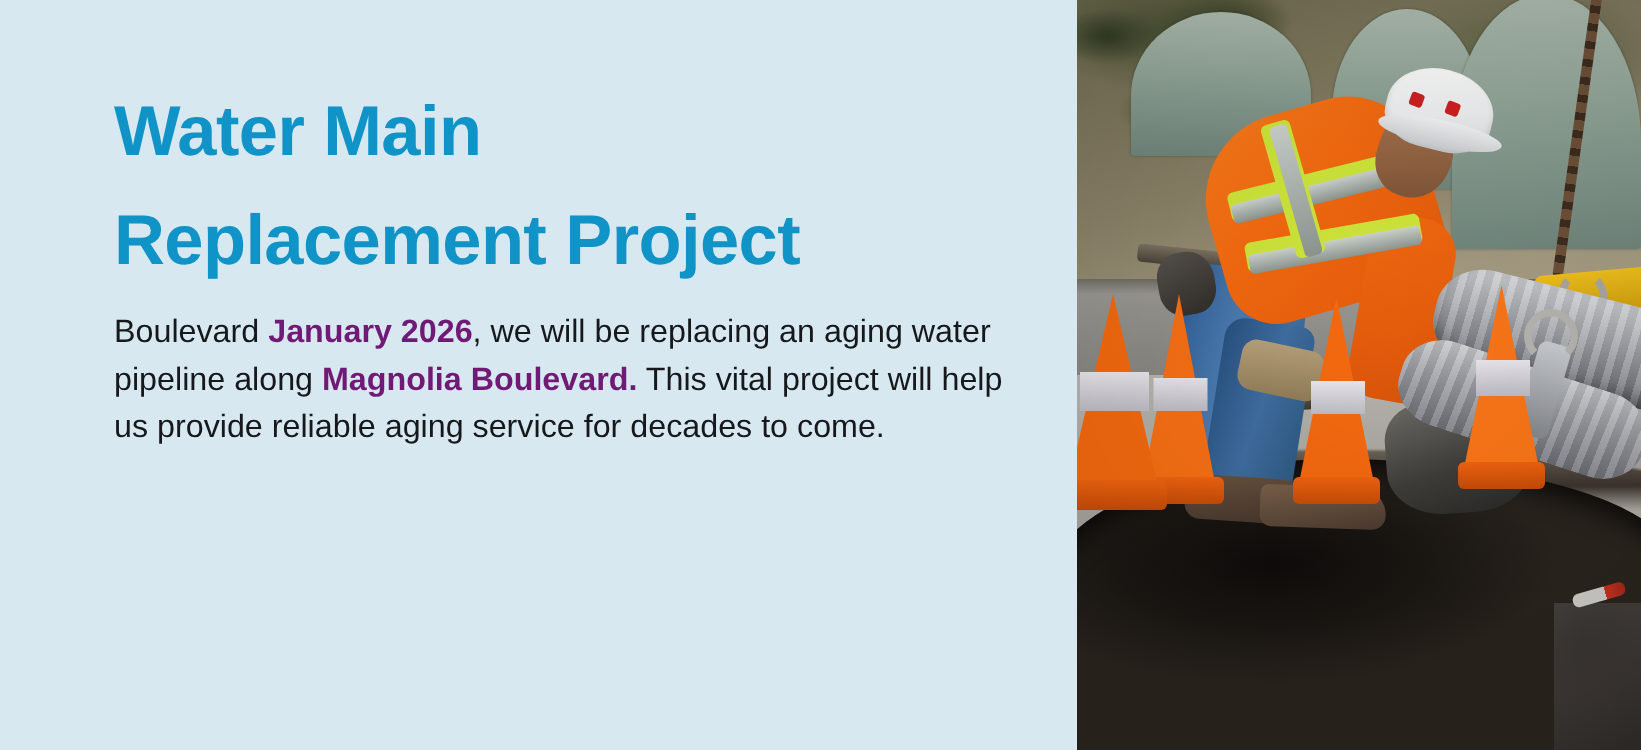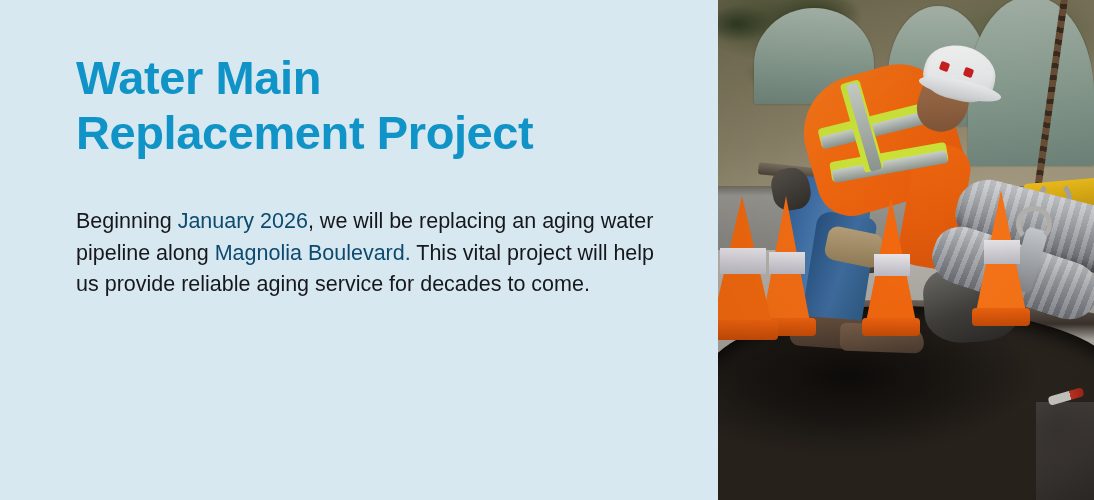--- a/index.html
+++ b/index.html
@@ -29,40 +29,40 @@
     background: #d8e8f1;
     box-sizing: border-box;
     padding: 0 0 0 76px;
   }
   #headline {
     position: absolute;
     left: 76px;
     top: 50px;
     margin: 0;
     font-size: 47px;
-    line-height: 55px;
+    line-height: 73px;
     font-weight: bold;
     letter-spacing: -0.4px;
     color: #1093c6;
     white-space: pre-line;
   }
   #body-copy {
     position: absolute;
     left: 76px;
     top: 206px;
     width: 600px;
     margin: 0;
     font-size: 21.5px;
     line-height: 31.5px;
     font-weight: normal;
     color: #16181c;
   }
   #body-copy b {
-    font-weight: normal;
-    color: #0c4a6e;
+    font-weight: bold;
+    color: #701a75;
   }
   
   #photo-panel {
     position: relative;
     width: 376px;
     height: 500px;
     overflow: hidden;
     background: #8d8b85;
   }
   .ph { position: absolute; }
@@ -383,21 +383,21 @@
 </head>
 <body>
 
 <div id="banner">
 
   <div id="text-panel">
     <h1 id="headline">Water Main
 Replacement Project</h1>
 
     <p id="body-copy">
-      <span>Beginning </span><b>January 2026</b><span>, we will be replacing an aging water pipeline along </span><b>Magnolia Boulevard.</b><span> This vital project will help us provide reliable aging service for decades to come.</span>
+      <span>Boulevard </span><b>January 2026</b><span>, we will be replacing an aging water pipeline along </span><b>Magnolia Boulevard.</b><span> This vital project will help us provide reliable aging service for decades to come.</span>
     </p>
   </div>
 
   <div id="photo-panel">
 
     <div class="ph" id="hillside"></div>
     <div class="ph" id="brush-left"></div>
     <div class="agave-leaf" id="agave-c"></div>
     <div class="agave-leaf" id="agave-b"></div>
     <div class="agave-leaf" id="agave-a"></div>

